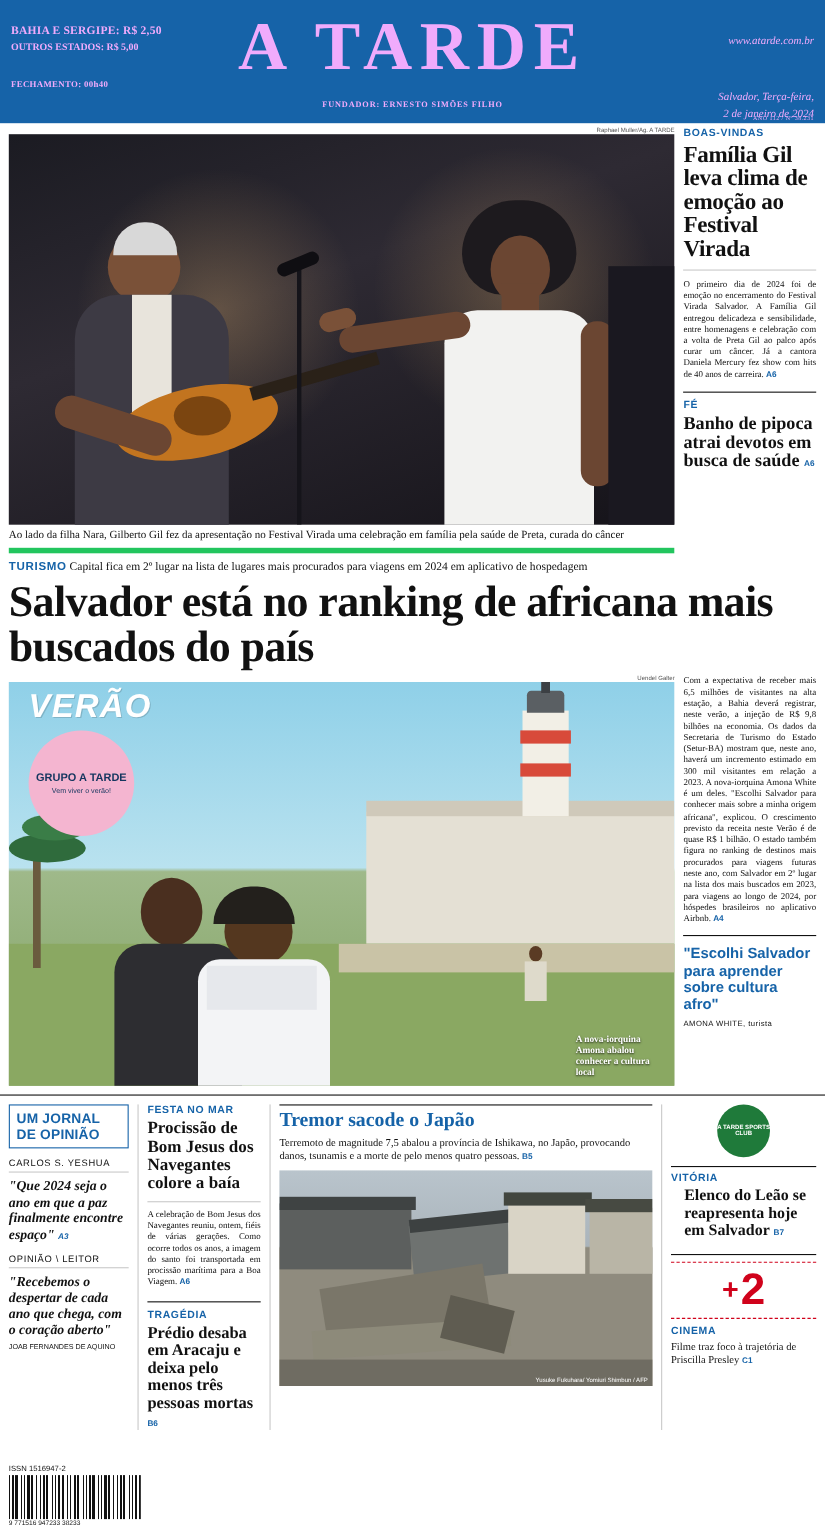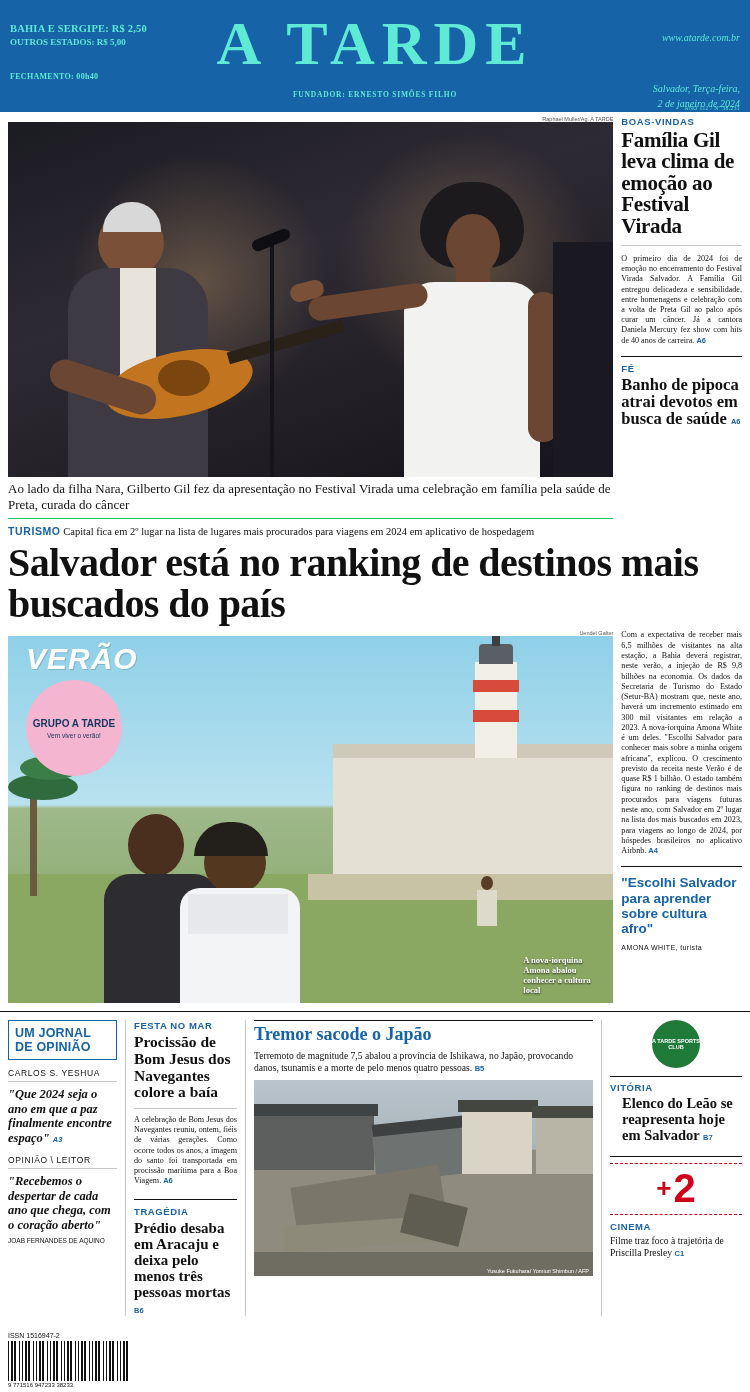--- a/index.html
+++ b/index.html
@@ -9,21 +9,21 @@
     background: #ffffff;
     font-family: "Liberation Serif", serif;
     color: #111;
     overflow: hidden;
   }
   .page { width: 750px; height: 1392px; position: relative; }
 
   
   .masthead {
     background: #1663a8;
-    color: #5eead4;
+    color: #f0abfc;
     height: 112px;
     position: relative;
     padding: 0;
   }
   .mh-left {
     position: absolute; left: 10px; top: 22px;
     font-family: "Liberation Serif", serif;
     line-height: 1.35;
   }
   .mh-left .l1 { font-size: 10.5px; font-weight: bold; letter-spacing: .2px;}
@@ -74,22 +74,22 @@
 
   
   .top { display: flex; padding: 4px 8px 0 8px; }
   .top-photo { width: 612px; }
   .ph {
     position: relative; overflow: hidden;
     background: #2a2a2a;
   }
   .top-photo .ph { height: 355px; }
   .top-cap {
-    font-size: 13px; line-height: 1.25; padding: 4px 0 4px 0;
-    border-bottom: 1px solid #22c55e;
+    font-size: 10px; line-height: 1.25; padding: 4px 0 4px 0;
+    border-bottom: 5px solid #22c55e;
     font-family: "Liberation Serif", serif;
   }
   .top-right { width: 130px; padding-left: 8px; }
   .top-right .headline {
     font-size: 21px; line-height: 1.02; font-weight: bold;
     margin-top: 3px; letter-spacing: -0.3px;
   }
   .top-right .body {
     font-size: 8.1px; line-height: 1.26; text-align: justify;
     margin-top: 8px; padding-top: 8px; border-top: 1px solid #c9c9c9;
@@ -293,21 +293,21 @@
         </div>
       </div>
     </div>
   </div>
 
   <div class="turismo">
     <div class="lead">
       <span class="kicker">TURISMO</span>
       <span>Capital fica em 2º lugar na lista de lugares mais procurados para viagens em 2024 em aplicativo de hospedagem</span>
     </div>
-    <h1>Salvador está no ranking de destinos mais buscados do país</h1>
+    <h1>Salvador está no ranking de africana mais buscados do país</h1>
   </div>
 
   <div class="verao">
     <div class="verao-photo">
       <div class="credit">Uendel Galter</div>
       <div class="ph verphoto">
 
         <div class="fig" style="right:0; top:118px; width:280px; height:120px; background:#e4e0d4;"></div>
         <div class="fig" style="right:0; top:108px; width:280px; height:14px; background:#cfc9ba;"></div>
         <div class="fig" style="right:96px; top:26px; width:42px; height:96px; background:#f2efe6;"></div>

